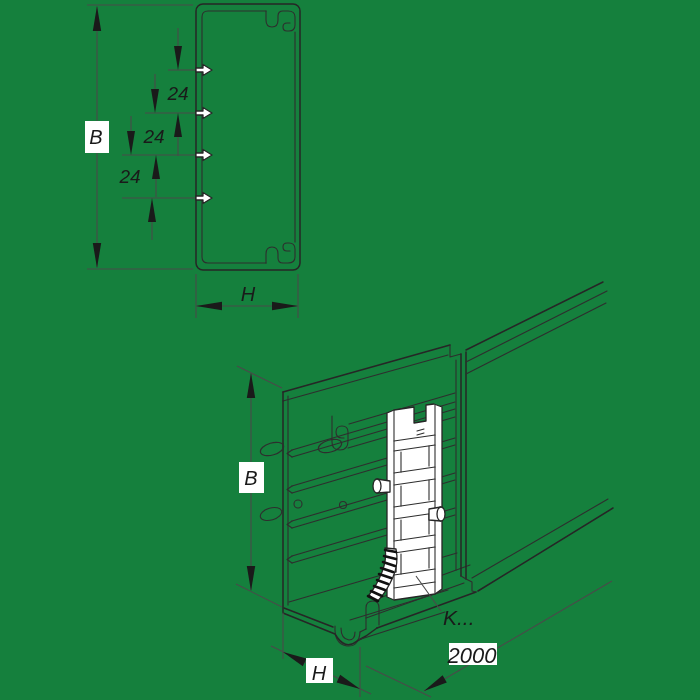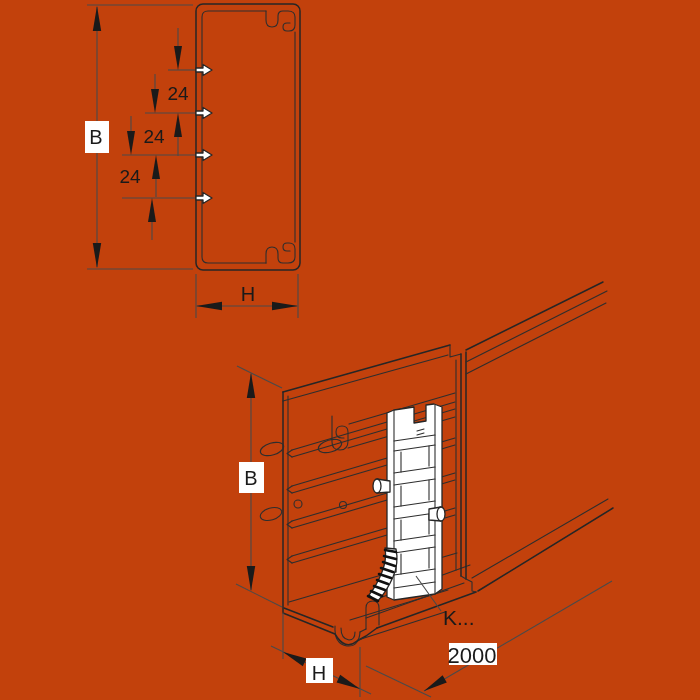--- a/index.html
+++ b/index.html
@@ -1,16 +1,16 @@
 <!DOCTYPE html>
 <html><head>
 <meta charset="utf-8">
 <style>
   html,body{margin:0;padding:0;background:#ffffff;}
-  .canvas{position:relative;width:700px;height:700px;background:#c2410c;overflow:hidden;}
+  .canvas{position:relative;width:700px;height:700px;background:#15803d;overflow:hidden;font-style:italic;}
   svg{position:absolute;left:0;top:0;}
   text{font-family:"Liberation Sans","DejaVu Sans",sans-serif;fill:#1a1a1a;}
   .obj{stroke:#262626;stroke-width:1.5;fill:none;stroke-linecap:round;stroke-linejoin:round;}
   .obj2{stroke:#2e2e2e;stroke-width:1.1;fill:none;stroke-linecap:round;stroke-linejoin:round;}
   .dim{stroke:#4a4a4a;stroke-width:1.1;fill:none;stroke-linecap:butt;}
   .arr{fill:#1a1a1a;stroke:none;}
   .ko{fill:#ffffff;stroke:#262626;stroke-width:1.3;stroke-linejoin:round;}
   .wfill{fill:#ffffff;stroke:#262626;stroke-width:1.3;stroke-linejoin:round;}
   .mask{fill:#ffffff;stroke:none;}
   .strap{stroke:#111;stroke-width:2.6;fill:none;stroke-linecap:round;}

